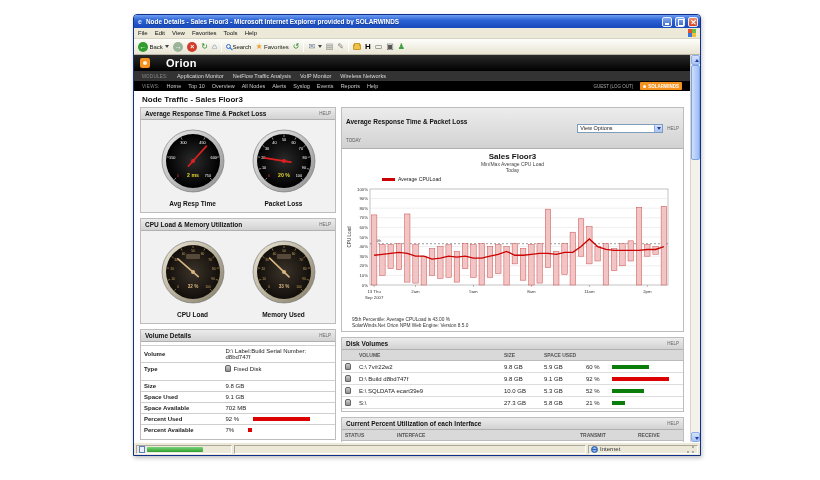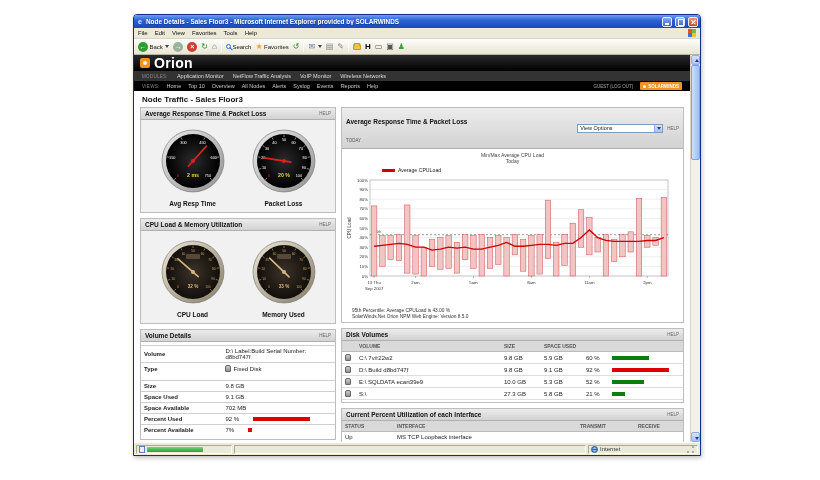--- a/index.html
+++ b/index.html
@@ -86,21 +86,21 @@
       radial-gradient(circle at 7px 2px,#aaa 1px,transparent 1.2px),
       radial-gradient(circle at 7px 7px,#aaa 1px,transparent 1.2px),
       radial-gradient(circle at 2px 7px,#aaa 1px,transparent 1.2px); }
 
   
   .orion-header { height:16px; flex:0 0 16px; background:linear-gradient(180deg,#2a2a2a,#000);
     display:flex; align-items:center; gap:4px; padding:0 6px; }
   .orion-logo { width:10px; height:10px; background:#f6921e; border-radius:2px; position:relative; }
   .orion-logo::after { content:""; position:absolute; left:3px; top:3px; width:4px; height:4px;
     border-radius:50%; background:#fff3e0; }
-  .orion-name { color:#fff; font-size:14px; font-weight:bold; letter-spacing:.3px; }
+  .orion-name { color:#fff; font-size:11px; font-weight:bold; letter-spacing:.3px;margin-left:12px; }
 
   .modules-bar { height:10px; flex:0 0 10px; background:#333; display:flex; align-items:center;
     gap:9px; padding:0 8px; }
   .bar-label { font-size:4.5px; color:#8a8a8a; letter-spacing:.3px; }
   .modules-bar .nav-item { font-size:5.5px; color:#ddd; cursor:pointer; }
   .views-bar { height:10px; flex:0 0 10px; background:#000; display:flex; align-items:center;
     gap:7px; padding:0 8px; }
   .views-bar .nav-item { font-size:5.5px; color:#c9c9c9; cursor:pointer; }
   .account { margin-left:auto; font-size:4.5px; color:#aaa; cursor:pointer; }
   .sw-badge { background:#f6921e; color:#fff; font-size:4.5px; font-weight:bold; height:8px;
@@ -514,20 +514,21 @@
                 <span class="ptitle">Average Response Time &amp; Packet Loss</span><br>
                 <span class="psub">TODAY</span>
               </span>
               <span class="select">
                 <span>View Options</span>
                 <span class="sel-btn"></span>
               </span>
               <span class="phelp">HELP</span>
             </div>
             <div class="chart-body">
+              <div class="chart-title">Sales Floor3</div>
               <div class="chart-sub">Min/Max Average CPU Load</div>
               <div class="chart-sub">Today</div>
               <div class="legend" id="chart-legend">
                   <span class="swatch" style="background:#cc0000"></span>
      <span class="ltext">Average CPULoad</span>
                 </div>
               <svg id="chart-svg" width="330" height="130" viewBox="0 0 330 130">
                   <rect x="26" y="6" width="298" height="96" fill="#fff" stroke="#9a9a9a" stroke-width="0.6"></rect>
                   <text x="24" y="103.6" font-size="4.3" fill="#333" text-anchor="end" font-family="Liberation Sans,sans-serif">0%</text>
                   <line x1="26" y1="92.4" x2="324" y2="92.4" stroke="#dcdcdc" stroke-width="0.5"></line>

